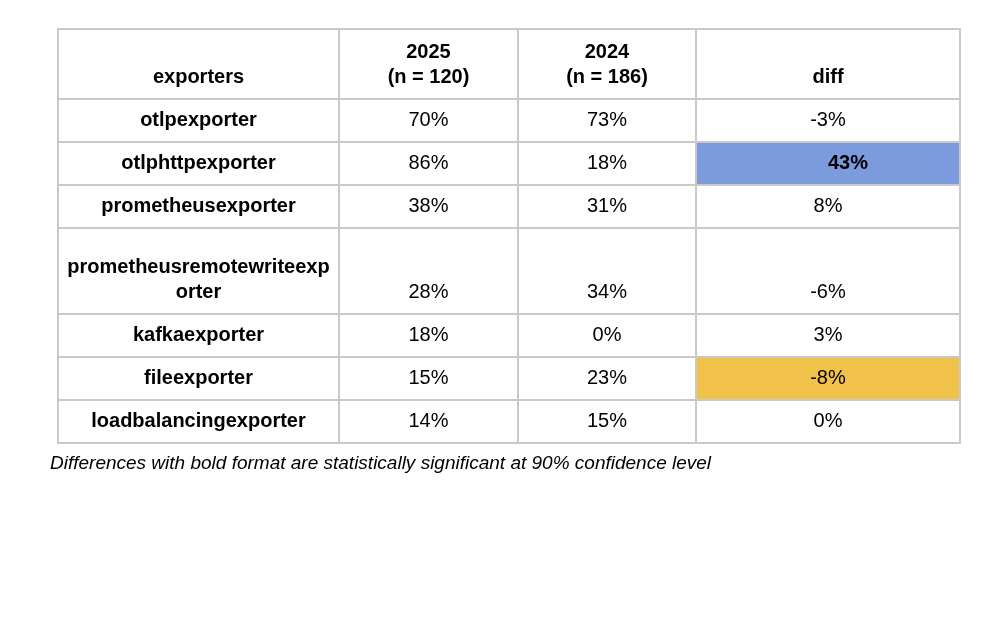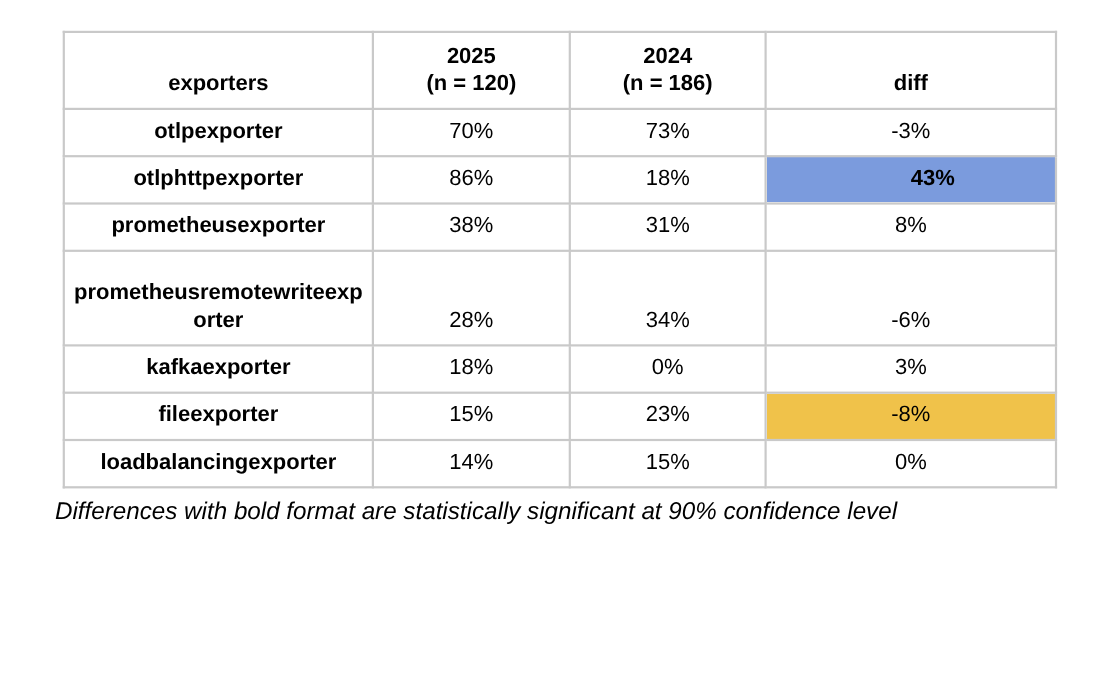--- a/index.html
+++ b/index.html
@@ -50,21 +50,21 @@
   tr.tall-row { height: 86px; }
   td.name-cell {
     font-weight: bold;
     word-break: break-all;
   }
   td.hl-blue   { background: var(--hl-blue); }
   td.hl-orange { background: var(--hl-orange); }
   td.bold      { font-weight: bold; padding-left: 48px; }
   .footnote {
     font-style: italic;
-    font-size: 22px;
+    font-size: 19px;
     margin: 8px 0 0 0;
   }
 </style>
 </head>
 <body>
 
 <div class="container">
   <table class="stats-table">
     <colgroup>
       <col class="c-name">

